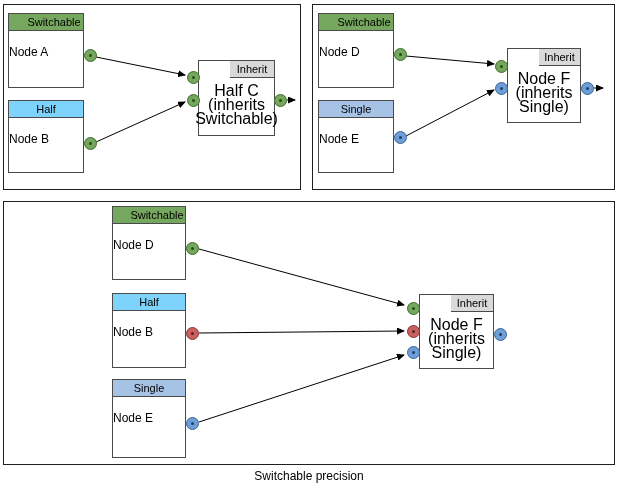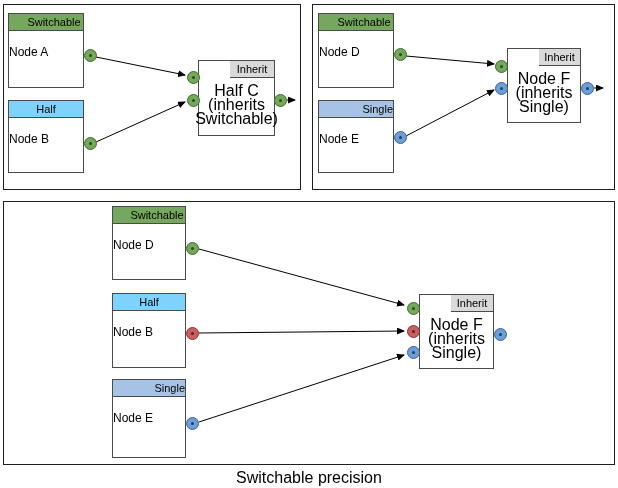--- a/index.html
+++ b/index.html
@@ -8,21 +8,21 @@
     font-family:"Liberation Sans",sans-serif;color:#000;overflow:hidden;
   }
   .panel{position:absolute;border:1px solid #1f1f1f;background:#fff;box-sizing:border-box;}
   .node{position:absolute;border:1px solid #4a4a4a;background:#fff;box-sizing:border-box;z-index:2;}
   .node-header{
     height:16px;line-height:16px;border-bottom:1px solid #4a4a4a;
     text-align:center;font-size:11px;overflow:hidden;white-space:nowrap;
   }
   .hdr-switchable{background:#76a75e;padding-left:16px;}
   .hdr-half{background:#7dd3fc;}
-  .hdr-single{background:#a6c3e5;text-align:right;}
+  .hdr-single{background:#a6c3e5;}
   .hdr-inherit{background:#d9d9d9;margin-left:31px;}
   .node-body{font-size:12px;padding-top:13px;line-height:16px;}
   .node-body-multi{
     display:flex;flex-direction:column;justify-content:flex-end;align-items:center;
     font-size:16px;text-align:center;line-height:14px;padding-top:6px;
   }
   .port{
     position:absolute;width:11px;height:11px;border-radius:50%;
     border:1px solid;display:flex;align-items:center;justify-content:center;
     box-sizing:content-box;z-index:3;
@@ -30,21 +30,21 @@
   .port-switchable{background:#76a75e;border-color:#3c6e28;}
   .port-half{background:#c96060;border-color:#8a3434;}
   .port-single{background:#6d9ed8;border-color:#3c6494;}
   .pdot{width:3px;height:3px;border-radius:50%;}
   .port-switchable .pdot{background:#274d16;}
   .port-half .pdot{background:#5e1f1f;}
   .port-single .pdot{background:#1d3f66;}
   #edges{position:absolute;left:0;top:0;width:618px;height:488px;z-index:1;}
   #caption{
     position:absolute;left:0;top:469px;width:618px;text-align:center;
-    font-size:16px;color:#000;
+    font-size:12px;color:#000;
   }
 </style>
 </head>
 <body>
 
 <div id="canvas">
 
   <div class="panel" style="left:3px;top:4px;width:298px;height:186px;"></div>
   <div class="panel" style="left:312px;top:4px;width:303px;height:186px;"></div>
   <div class="panel" style="left:3px;top:201px;width:612px;height:264px;"></div>

